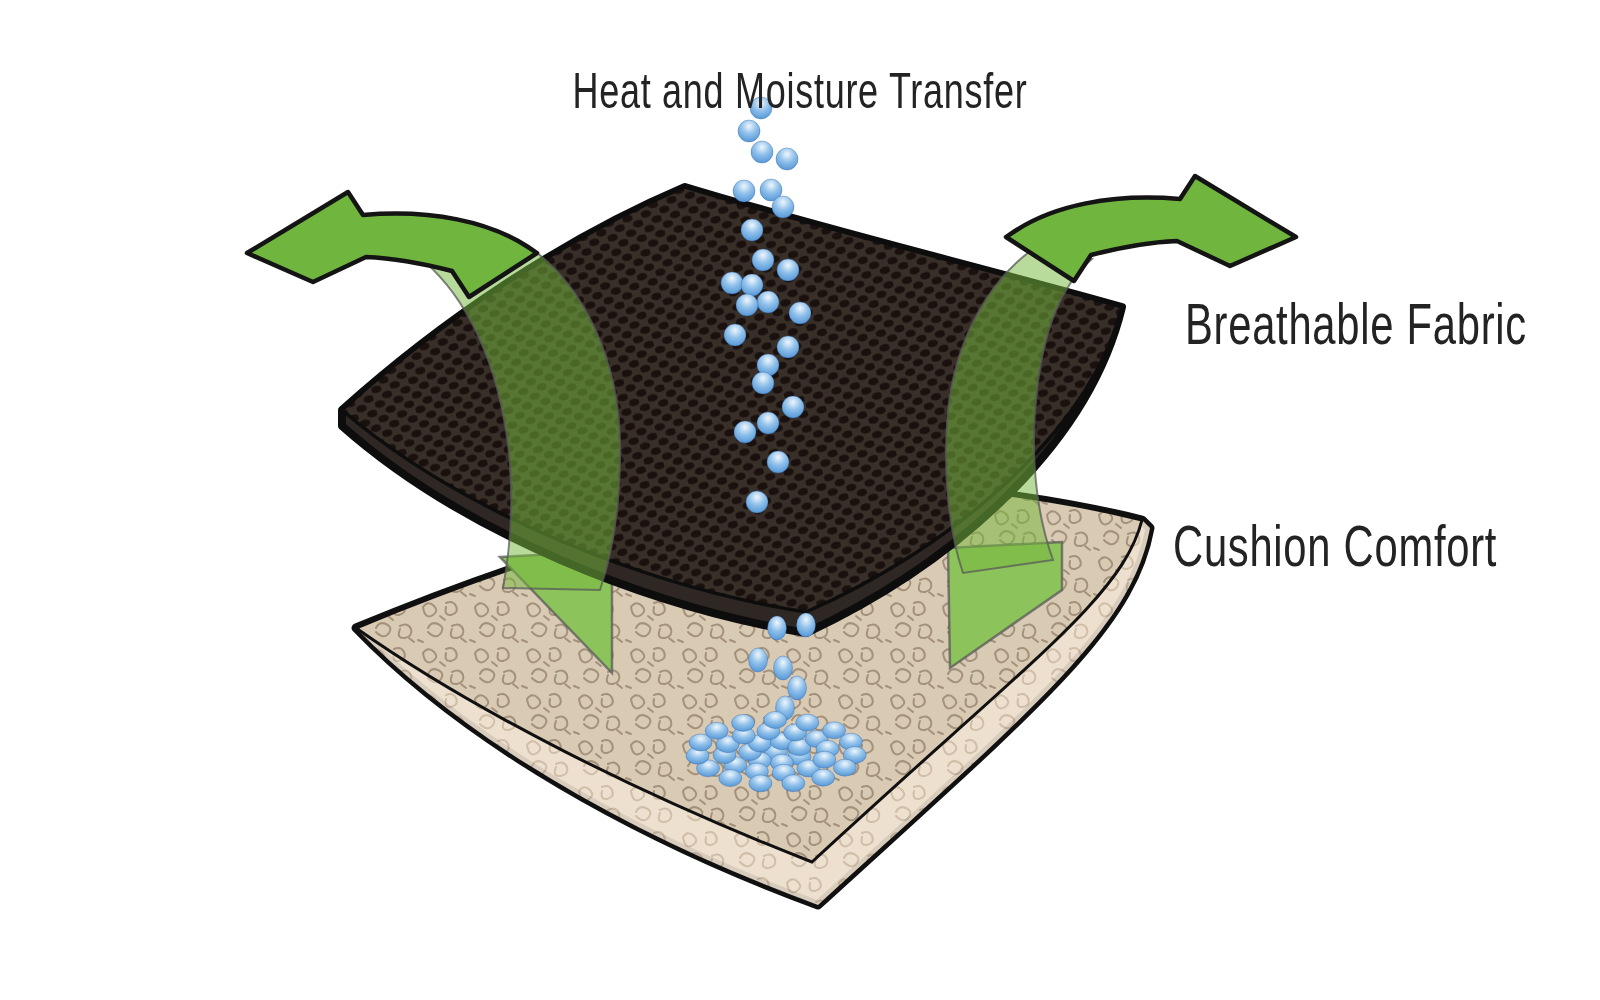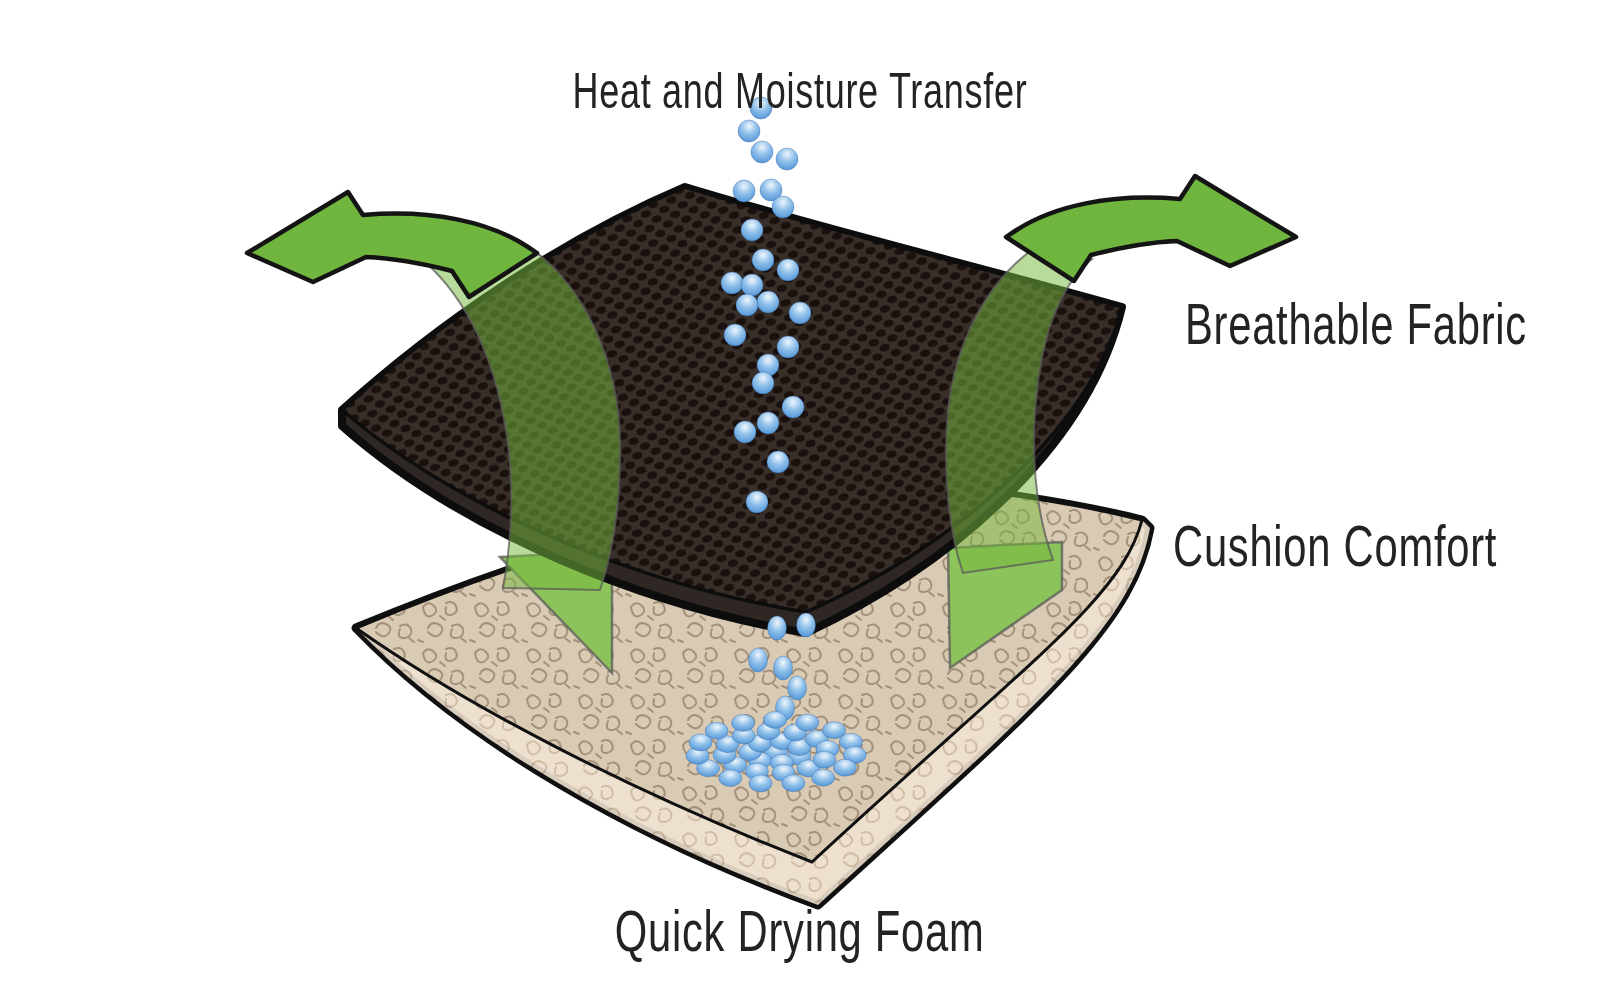--- a/index.html
+++ b/index.html
@@ -194,16 +194,13 @@
 
   <div class="lbl title centered">
     <span class="cond">Heat and Moisture Transfer</span>
   </div>
   <div class="lbl breathable">
     <span class="cond">Breathable Fabric</span>
   </div>
   <div class="lbl cushion">
     <span class="cond">Cushion Comfort</span>
   </div>
-  <div class="lbl foam centered">
-    <span class="cond">Quick Drying Foam</span>
-  </div>
 </div>
 
 </body></html>

